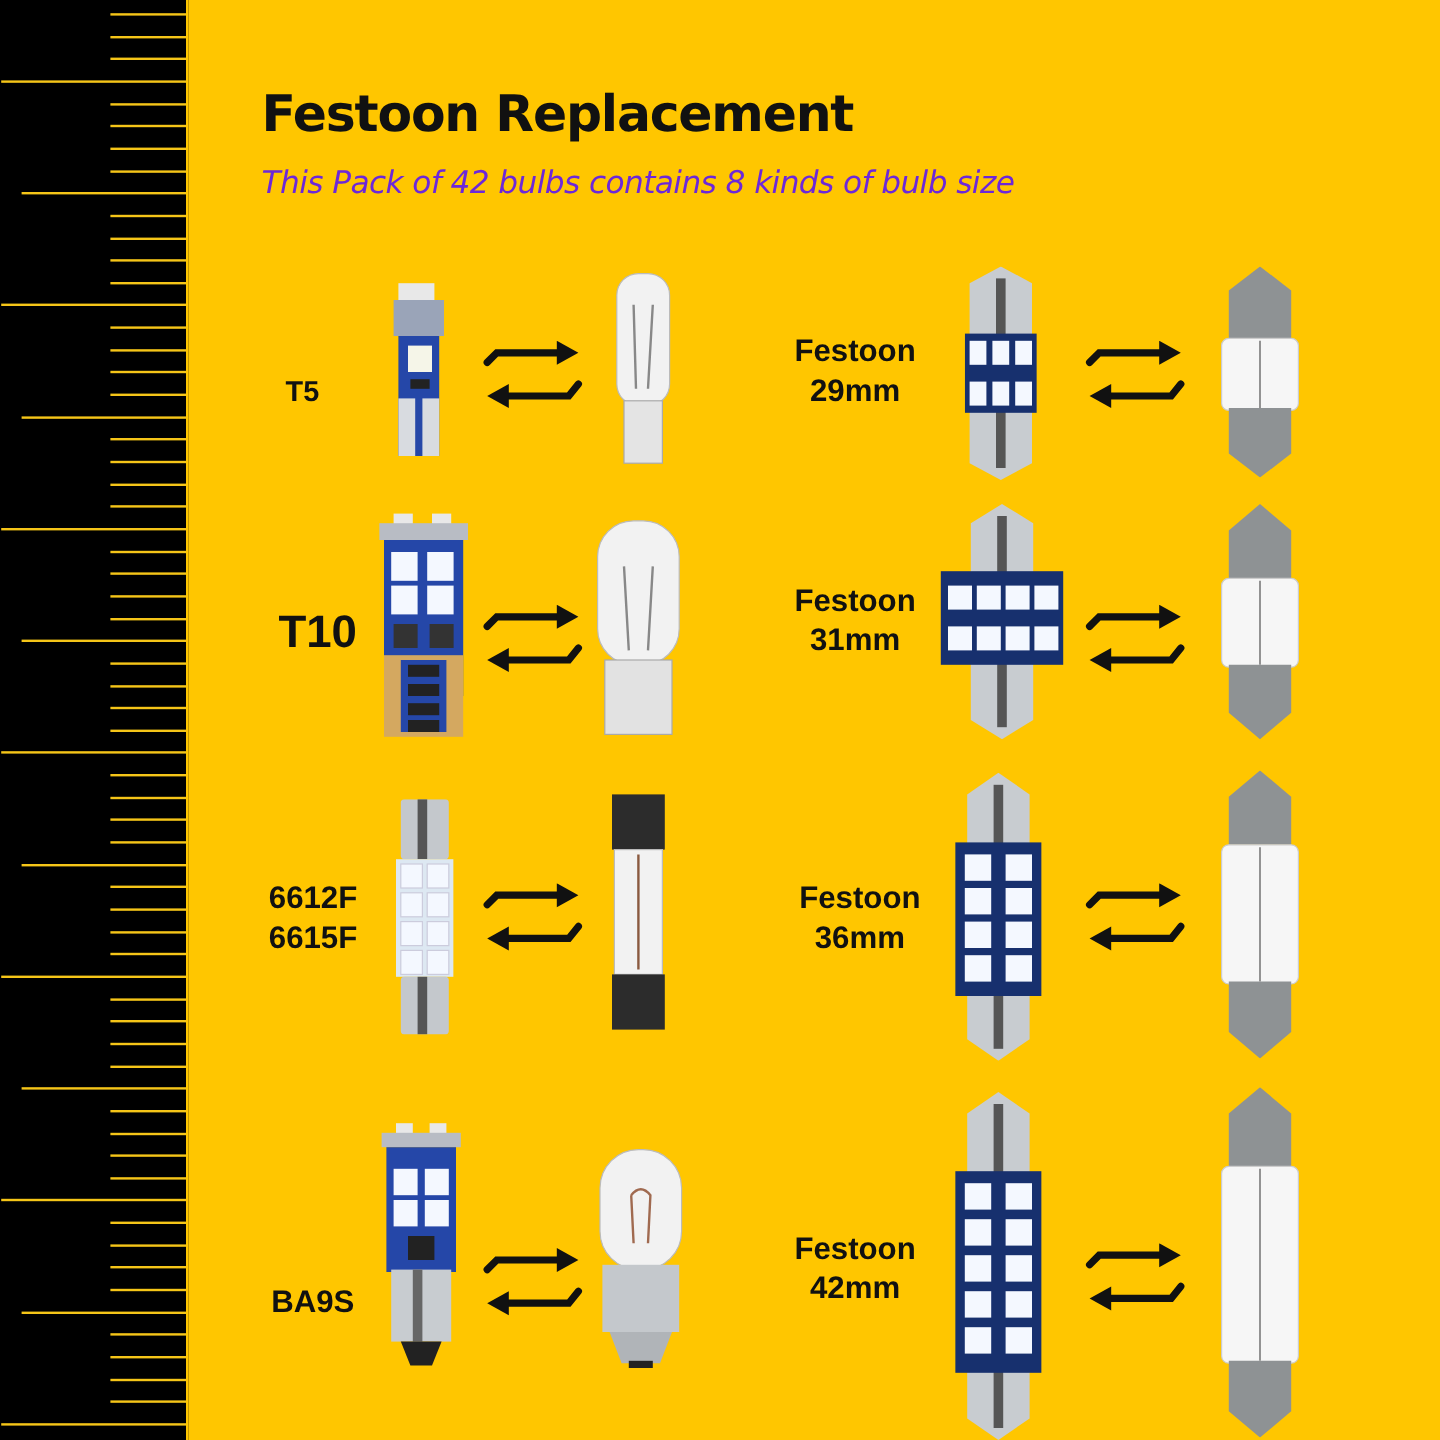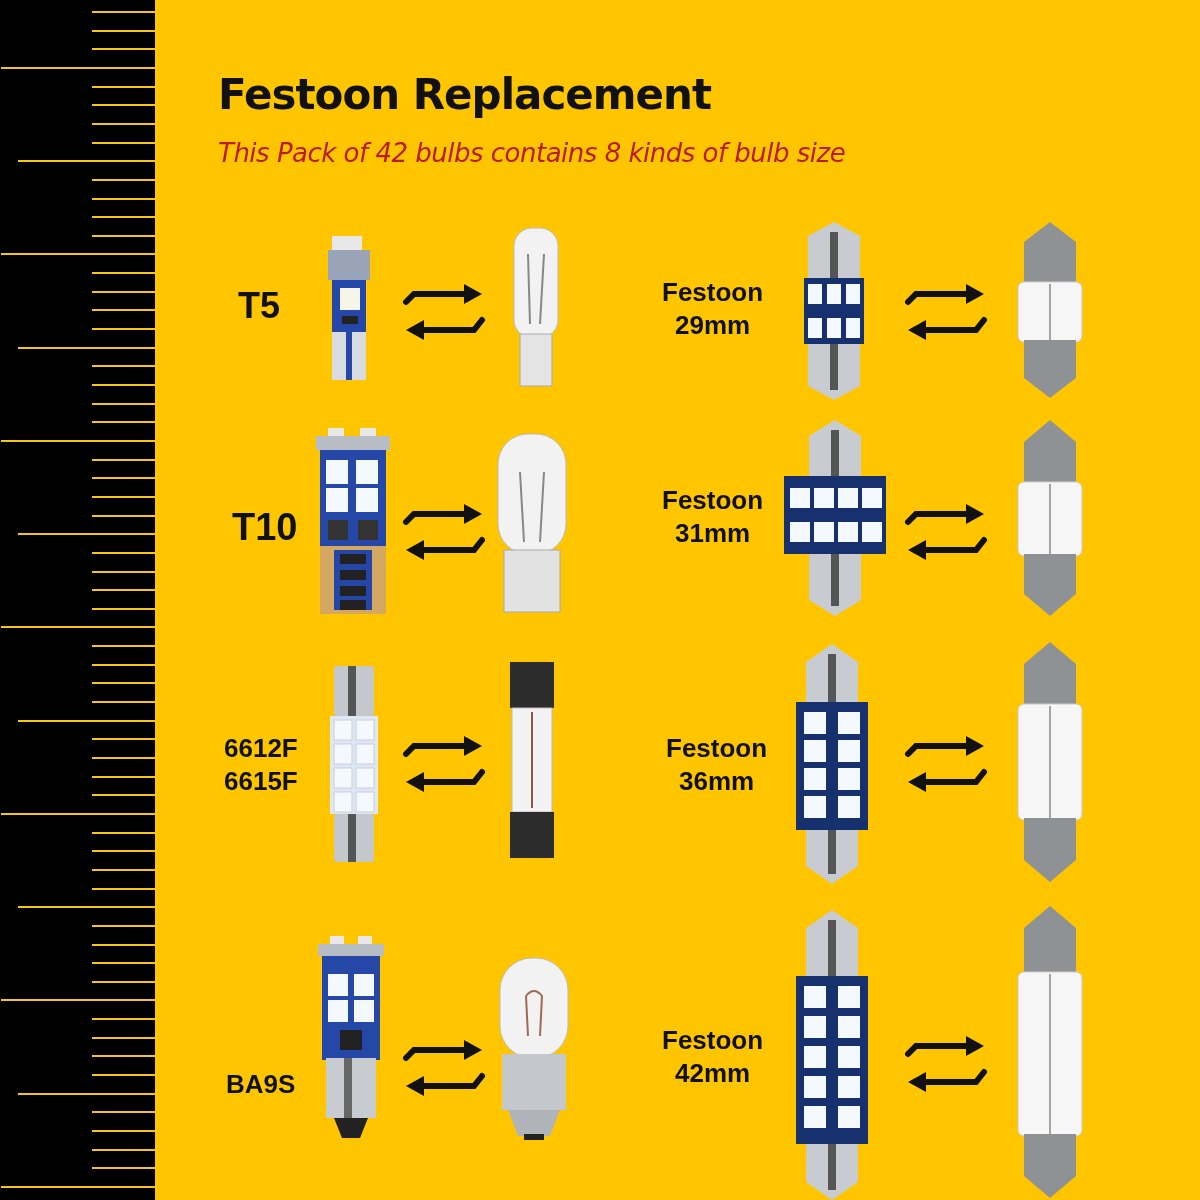--- a/index.html
+++ b/index.html
@@ -3,21 +3,21 @@
 <meta charset="utf-8">
 <style>
   html, body { margin: 0; padding: 0; }
   body { width: 1200px; height: 1200px; overflow: hidden; background: #FFC600; position: relative; font-family: "Liberation Sans", sans-serif; }
   .ruler { position: absolute; left: 0; top: 0; width: 155px; height: 1200px; background: #000; border-right: 2px solid #FFC600; overflow: hidden; }
   .tick { position: absolute; right: 0; height: 2px; background: #F5C518; }
   .tick.short { width: 63px; }
   .tick.medium { width: 137px; }
   .tick.long { width: 154px; }
   .title { position: absolute; left: 218px; top: 70px; font-size: 42px; font-weight: bold; color: #111; font-family: "DejaVu Sans", sans-serif; letter-spacing: -1px; }
-  .subtitle { position: absolute; left: 218px; top: 138px; font-size: 26px; font-style: italic; color: #b91c1c; font-family: "DejaVu Sans", sans-serif; letter-spacing: -0.5px; }
+  .subtitle { position: absolute; left: 218px; top: 138px; font-size: 26px; font-style: italic; color: #6d28d9; font-family: "DejaVu Sans", sans-serif; letter-spacing: -0.5px; }
   .label { position: absolute; font-weight: bold; color: #111; text-align: center; line-height: 1.25; }
   .arrows { position: absolute; width: 84px; height: 60px; }
   .bulb { position: absolute; }
 </style>
 </head>
 <body>
 
 <div class="ruler" id="ruler">
     <div class="tick short" style="top: 11px;"></div>
     <div class="tick short" style="top: 29.65px;"></div>
@@ -81,21 +81,21 @@
     <div class="tick short" style="top: 1111.35px;"></div>
     <div class="tick short" style="top: 1130px;"></div>
     <div class="tick short" style="top: 1148.65px;"></div>
     <div class="tick short" style="top: 1167.3px;"></div>
     <div class="tick long" style="top: 1185.95px;"></div>
   </div>
 
 <div class="title">Festoon Replacement</div>
 <div class="subtitle">This Pack of 42 bulbs contains 8 kinds of bulb size</div>
 
-<div class="label" style="left:238px;top:283px;font-size:36px;">
+<div class="label" style="left:238px;top:312px;font-size:24px;">
   <span>T5</span>
 </div>
 <svg class="bulb" style="left:326px;top:232px" width="48" height="150" viewBox="0 0 48 150">
   <rect x="6" y="4" width="30" height="14" fill="#e8e8e8"></rect>
   <rect x="2" y="18" width="42" height="30" fill="#9aa4b8"></rect>
   <rect x="6" y="48" width="34" height="100" fill="#2547a8"></rect>
   <rect x="14" y="56" width="20" height="22" fill="#f5f5e8"></rect>
   <rect x="16" y="84" width="16" height="8" fill="#222"></rect>
   <rect x="6" y="100" width="14" height="48" fill="#d8dbe0"></rect>
   <rect x="26" y="100" width="14" height="48" fill="#d8dbe0"></rect>

